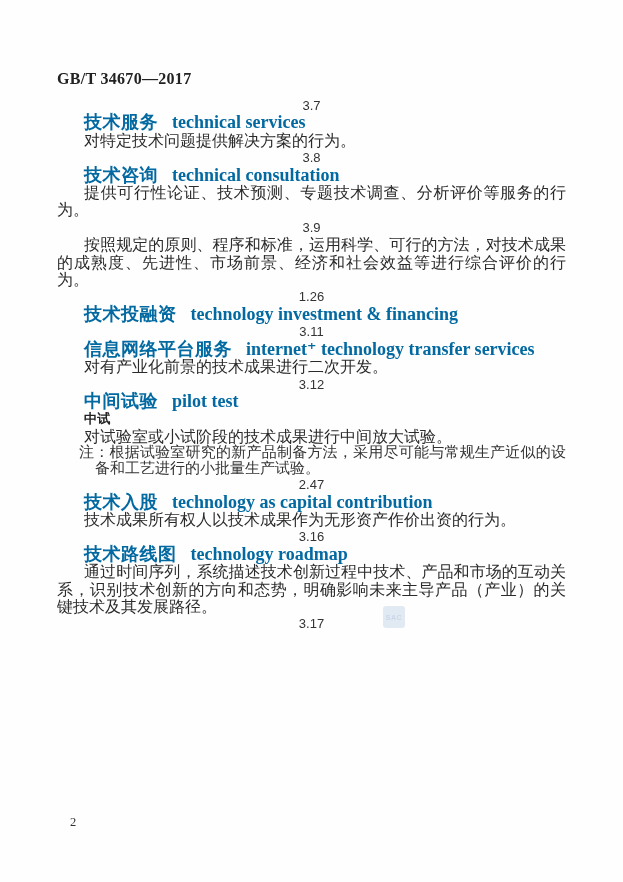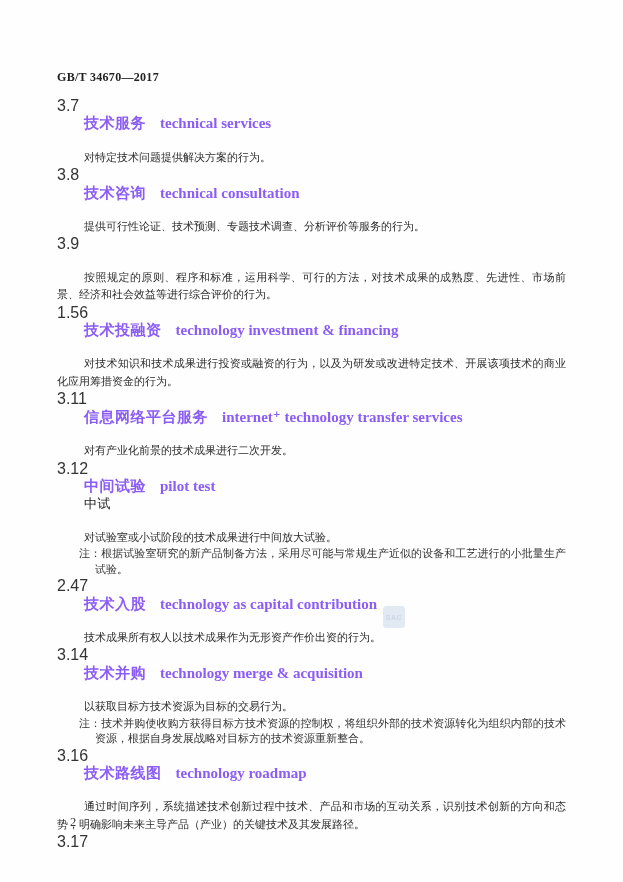--- a/index.html
+++ b/index.html
@@ -13,71 +13,71 @@
   }
   .page {
     position: absolute;
     inset: 0;
     background: #fefefe;
   }
   .doc-header {
     position: absolute;
     left: 57px;
     top: 70px;
-    font-size: 12px;
+    font-size: 16px;
     font-weight: bold;
     letter-spacing: 0.3px;
     color: #222;
   }
   .content {
     position: absolute;
     left: 57px;
     top: 97px;
     width: 509px;
   }
   .sec-num {
-    font-size: 16px;
+    font-size: 13px;
     line-height: 17.4px;
     font-family: "Liberation Sans", "DejaVu Sans", sans-serif;
     color: #333;
+    text-align: center;
   }
   .term-line {
     padding-left: 27px;
     line-height: 17.4px;
-    font-size: 15px;
-    font-weight: bold;
-    color: #8b5cf6;
+    font-size: 18px;
+    font-weight: bold;
+    color: #0369a1;
     white-space: nowrap;
   }
   .term-cn {
     font-family: "Liberation Sans", "DejaVu Sans", sans-serif;
     margin-right: 14px;
     letter-spacing: 0.5px;
   }
   .term-en {
     font-family: "Liberation Serif", "DejaVu Serif", serif;
   }
   .term-syn {
     padding-left: 27px;
     line-height: 17.4px;
     font-size: 13.2px;
-    font-weight: normal;
+    font-weight: bold;
     font-family: "Liberation Sans", "DejaVu Sans", sans-serif;
     color: #222;
   }
   .definition {
-    font-size: 11px;
+    font-size: 16px;
     line-height: 17.4px;
     text-indent: 27px;
     text-align: justify;
     color: #2b2b2b;
-    margin-top: 16px;
   }
   .note {
-    font-size: 11px;
+    font-size: 15px;
     line-height: 15.5px;
     padding-left: 38px;
     text-indent: -16px;
     text-align: justify;
     color: #333;
   }
   .page-number {
     position: absolute;
     left: 70px;
     top: 815px;
@@ -132,26 +132,25 @@
   </section>
 
   <section class="term-section">
     <div class="sec-num">3.9</div>
 
     <p class="definition">按照规定的原则、程序和标准，运用科学、可行的方法，对技术成果的成熟度、先进性、市场前景、经济和社会效益等进行综合评价的行为。</p>
 
   </section>
 
   <section class="term-section">
-    <div class="sec-num">1.56</div>
+    <div class="sec-num">1.26</div>
     <div class="term-line">
       <span class="term-cn">技术投融资</span><span class="term-en">technology investment &amp; financing</span>
     </div>
 
-    <p class="definition">对技术知识和技术成果进行投资或融资的行为，以及为研发或改进特定技术、开展该项技术的商业化应用筹措资金的行为。</p>
 
   </section>
 
   <section class="term-section">
     <div class="sec-num">3.11</div>
     <div class="term-line">
       <span class="term-cn">信息网络平台服务</span><span class="term-en">internet⁺ technology transfer services</span>
     </div>
 
     <p class="definition">对有产业化前景的技术成果进行二次开发。</p>
@@ -171,29 +170,20 @@
   <section class="term-section">
     <div class="sec-num">2.47</div>
     <div class="term-line">
       <span class="term-cn">技术入股</span><span class="term-en">technology as capital contribution</span>
     </div>
 
     <p class="definition">技术成果所有权人以技术成果作为无形资产作价出资的行为。</p>
 
   </section>
 
-  <section class="term-section">
-    <div class="sec-num">3.14</div>
-    <div class="term-line">
-      <span class="term-cn">技术并购</span><span class="term-en">technology merge &amp; acquisition</span>
-    </div>
-
-    <p class="definition">以获取目标方技术资源为目标的交易行为。</p>
-    <p class="note">注：技术并购使收购方获得目标方技术资源的控制权，将组织外部的技术资源转化为组织内部的技术资源，根据自身发展战略对目标方的技术资源重新整合。</p>
-  </section>
 
 
   <section class="term-section">
     <div class="sec-num">3.16</div>
     <div class="term-line">
       <span class="term-cn">技术路线图</span><span class="term-en">technology roadmap</span>
     </div>
 
     <p class="definition">通过时间序列，系统描述技术创新过程中技术、产品和市场的互动关系，识别技术创新的方向和态势，明确影响未来主导产品（产业）的关键技术及其发展路径。</p>
 

